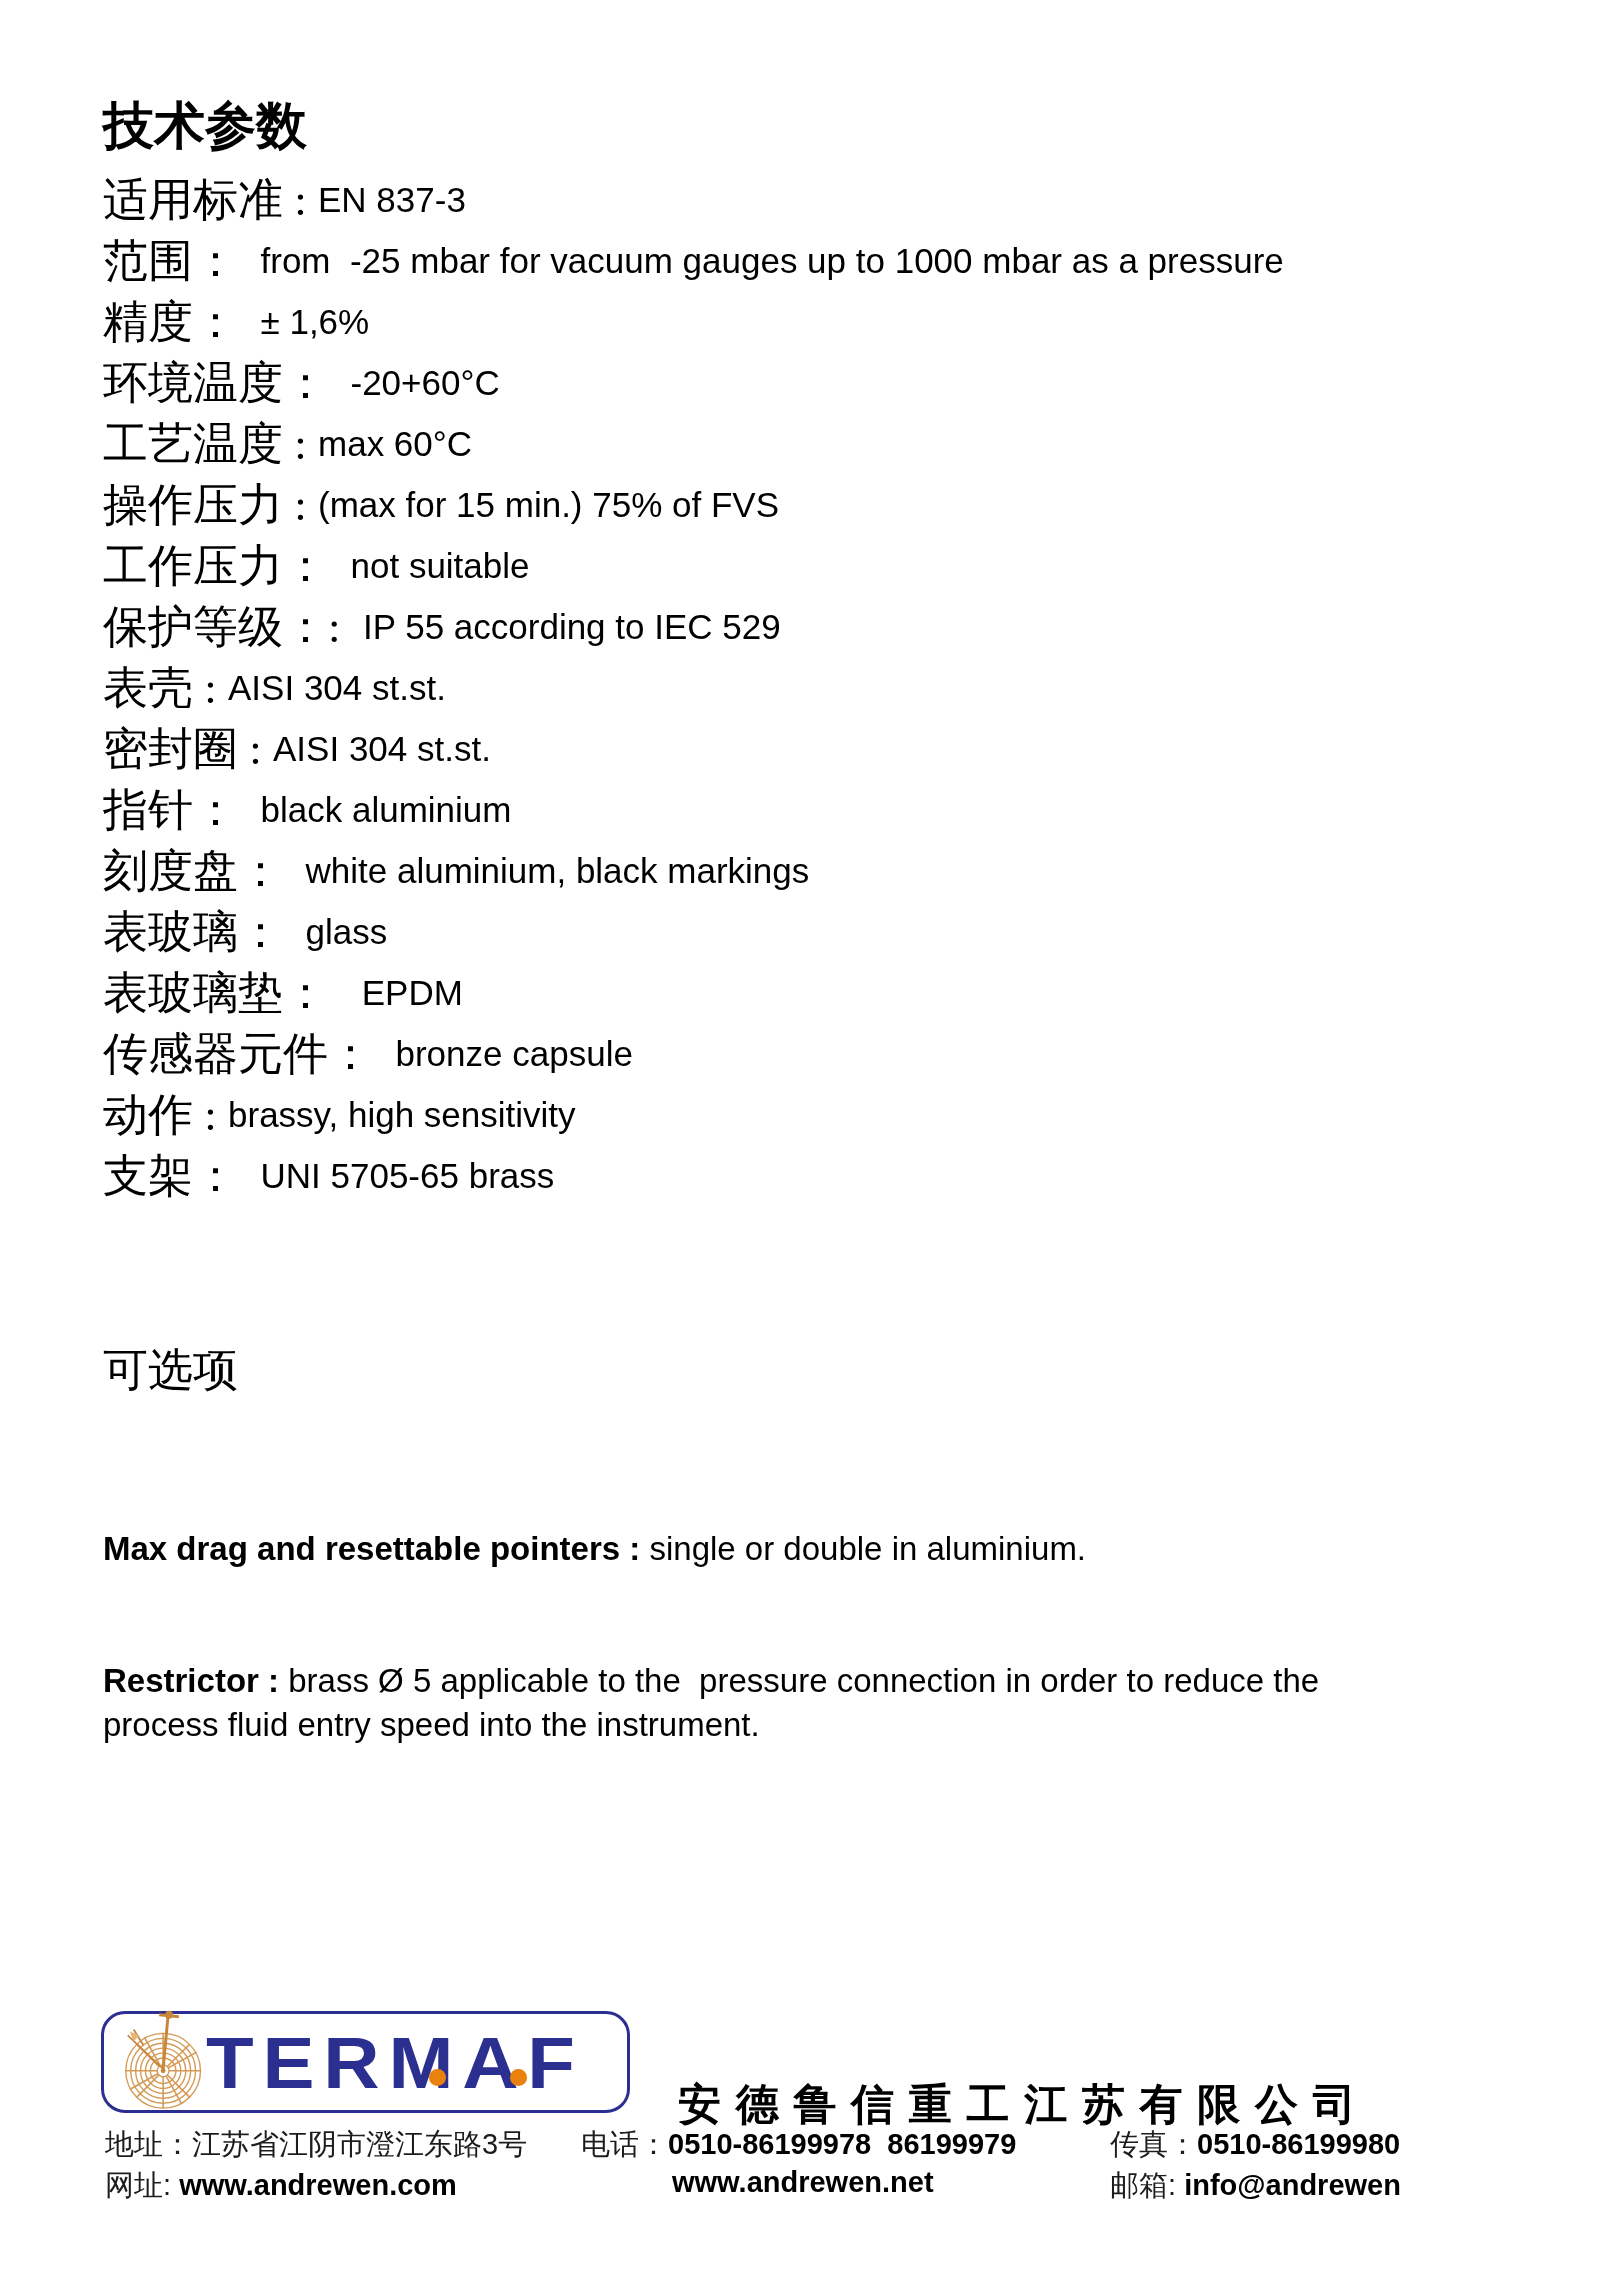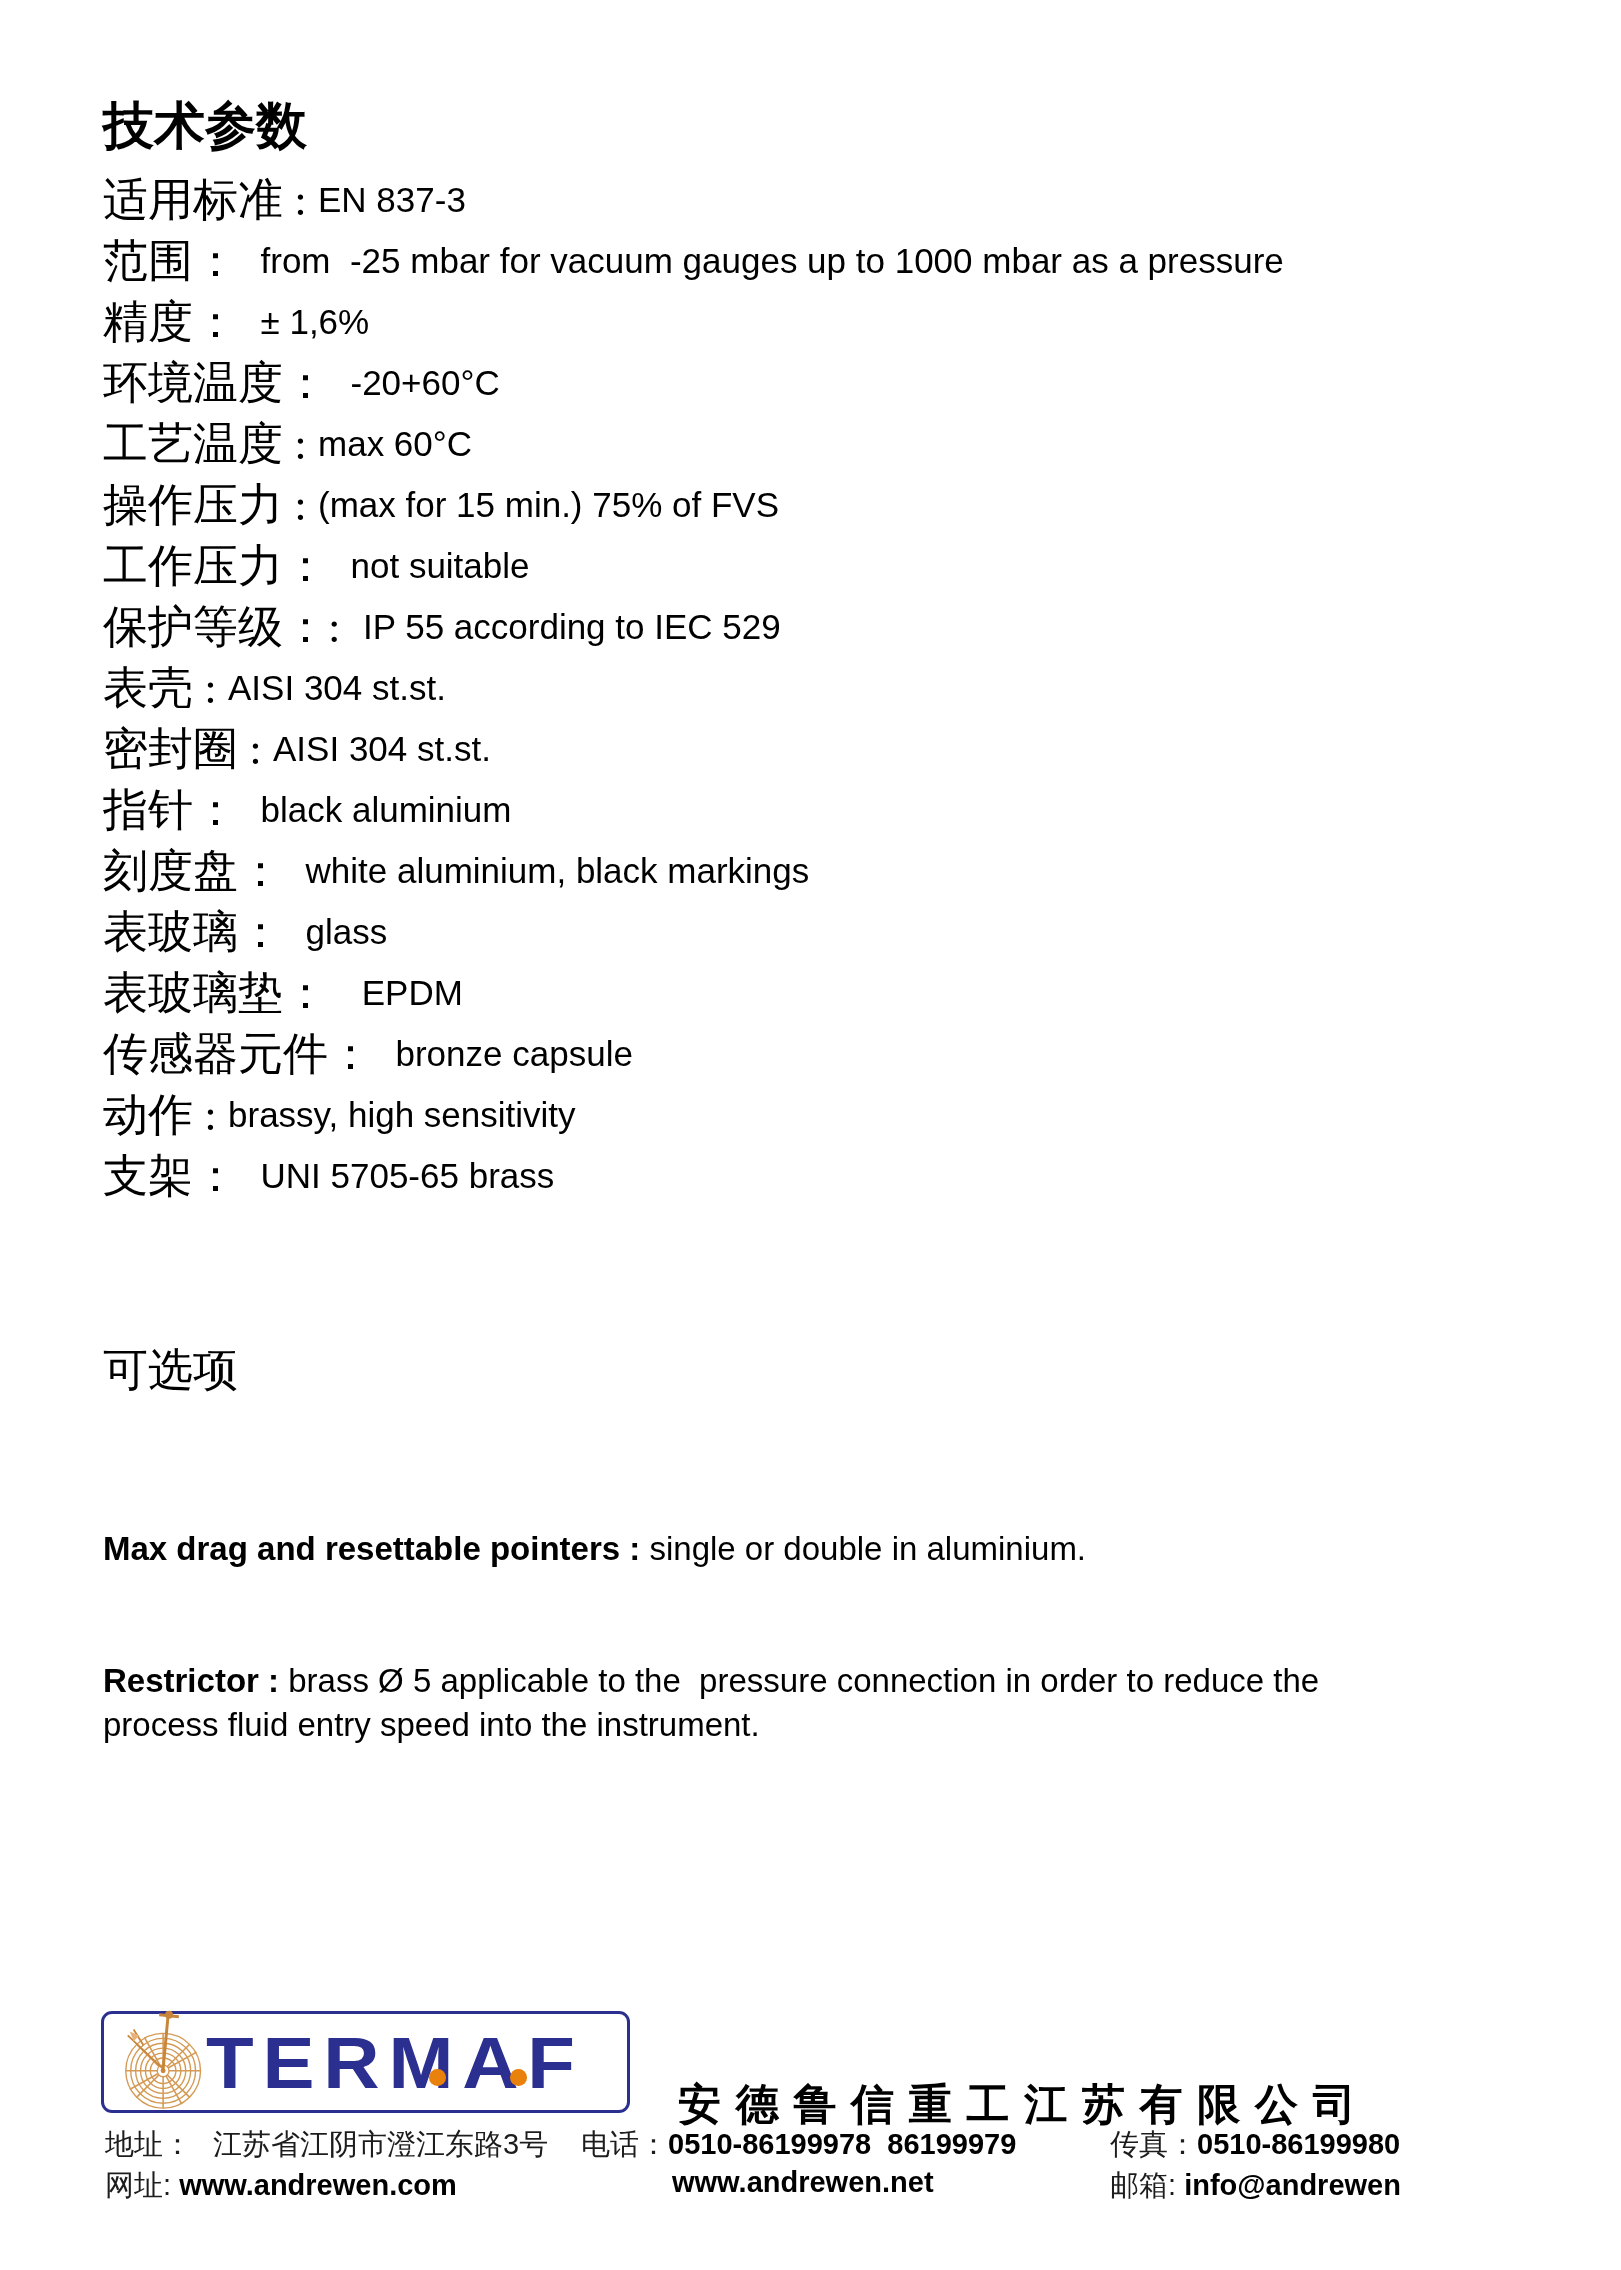--- a/index.html
+++ b/index.html
@@ -39,21 +39,21 @@
   }
   .options-body{
     position:absolute;left:103px;top:1439px;width:1308px;
     font-size:33px;line-height:44px;white-space:pre-wrap;
   }
   .options-body p{margin:0;}
   .opt-lead{font-weight:bold;}
   
   .logo-box{
     position:absolute;left:101px;top:2011px;width:529px;height:102px;
-    border:3.9px solid #2b2f90;border-radius:11px;
+    border:3.9px solid #2b2f90;border-radius:24px;
     background:#fff;box-sizing:border-box;
   }
   .logo-icon{position:absolute;left:7.8px;top:-13.7px;}
   .logo-word{
     position:absolute;left:102px;top:7.8px;
     font-size:78px;font-weight:bold;letter-spacing:8.8px;
     color:#2b2f90;
     transform:scaleY(0.92);transform-origin:top left;
   }
   .logo-dot{
@@ -63,21 +63,21 @@
   .dot-1{left:325px;top:55px;}
   .dot-2{left:406px;top:55px;}
   .company-name{
     position:absolute;left:678px;top:2076px;
     font-size:43px;font-weight:bold;letter-spacing:14.7px;
     white-space:nowrap;
   }
   .contact-line{position:absolute;font-size:29px;white-space:pre;}
   .contact-label{font-weight:normal;color:#1c1c1c;}
   .contact-value{font-weight:bold;color:#000;}
-  .contact-value-cn{font-weight:normal;color:#1c1c1c;margin-left:21px;}
+  .contact-value-cn{font-weight:normal;color:#1c1c1c;}
   .l1{top:2125px;}
   .l2{top:2166px;}
   .c1{left:105px;}
   .c2{left:581px;}
   .c2b{left:672px;}
   .c3{left:1110px;}
 </style>
 </head>
 <body>
 

